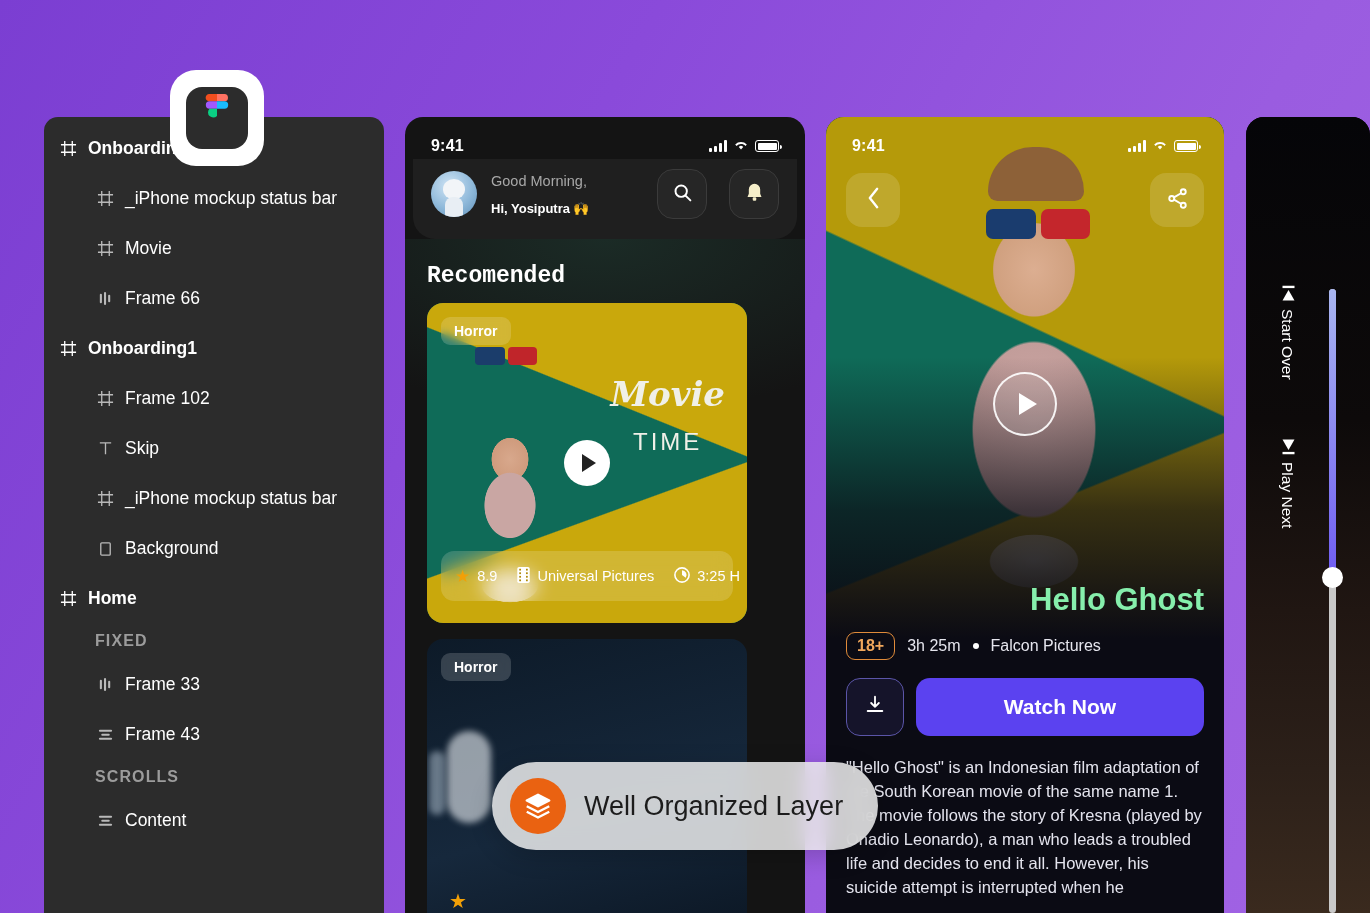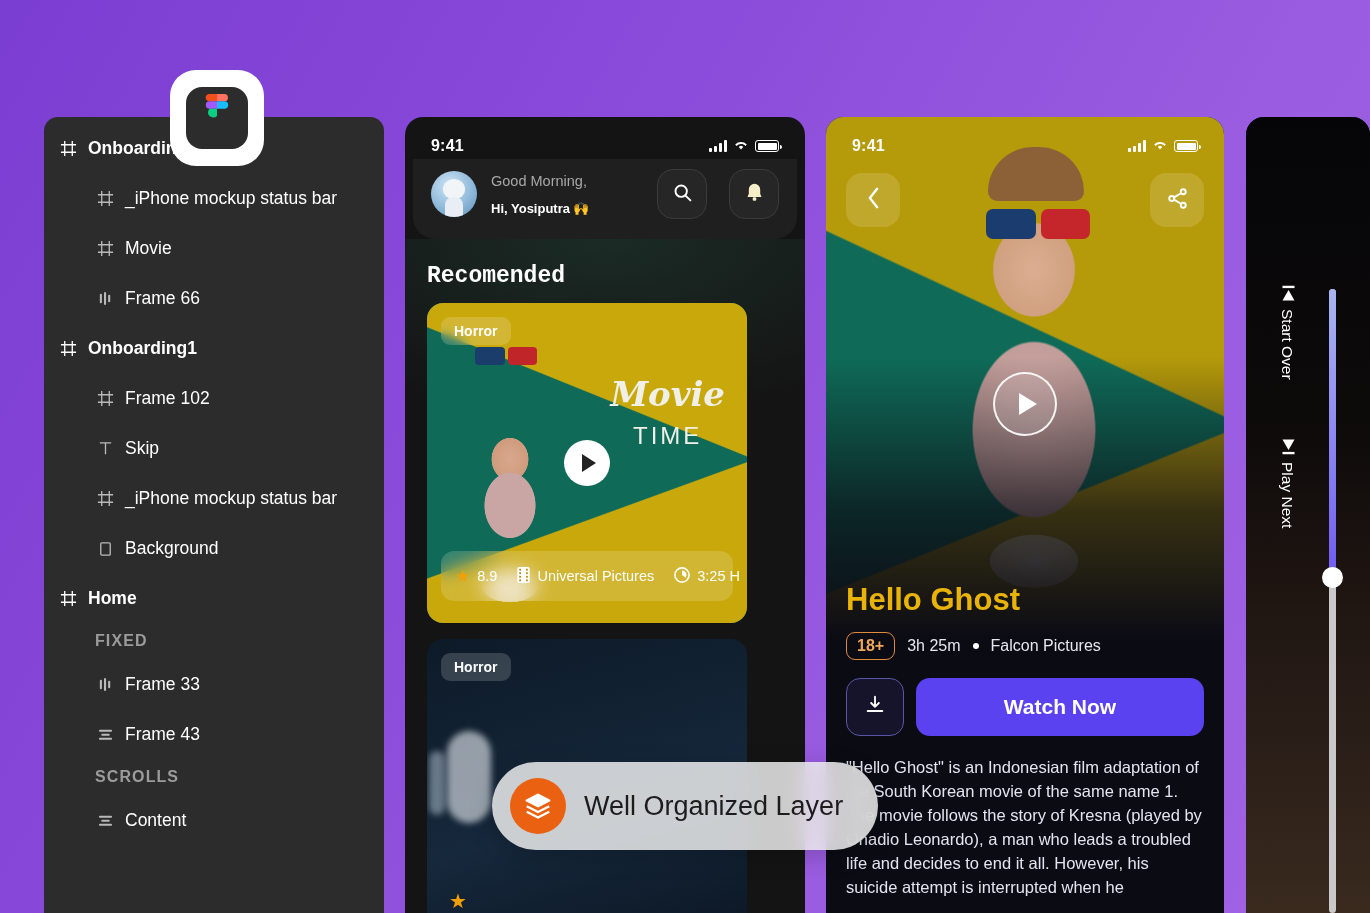--- a/index.html
+++ b/index.html
@@ -195,21 +195,21 @@
     background: rgba(255,255,255,.17);
     color: #fff; font-size: 14px; font-weight: 600;
     padding: 6px 13px; border-radius: 9px;
     backdrop-filter: blur(4px);
   }
   .movie-logo {
     position: absolute; right: 22px; top: 74px;
     color: #f0f0e8; text-align: center; line-height: 1;
   }
   .movie-logo .w1 { font-family: "DejaVu Serif", serif; font-style: italic; font-size: 34px; font-weight: 700; }
-  .movie-logo .w2 { font-size: 24px; letter-spacing: 3px; margin-top: 13px; }
+  .movie-logo .w2 { font-size: 24px; letter-spacing: 3px; margin-top: 19px; }
   .play-circle {
     position: absolute; left: 50%; top: 50%;
     transform: translate(-50%,-50%);
     width: 46px; height: 46px; border-radius: 50%;
     background: #fff; display: flex; align-items: center; justify-content: center;
   }
   .play-circle::after {
     content:""; width:0; height:0; margin-left:4px;
     border-left: 14px solid #222;
     border-top: 9px solid transparent;
@@ -294,21 +294,21 @@
     background: rgba(255,255,255,.12);
     display:flex; align-items:center; justify-content:center; z-index:6;
   }
   .p3-play::after {
     content:""; width:0; height:0; margin-left:5px;
     border-left: 18px solid #fff;
     border-top: 11px solid transparent;
     border-bottom: 11px solid transparent;
   }
   .p3-info { position:absolute; left:0; right:0; top: 465px; padding: 0 20px; z-index: 7; }
-  .p3-title { color:#eab308; font-size: 31px; font-weight: 700; margin-bottom: 14px; }
+  .p3-title { color:#86efac; font-size: 31px; font-weight: 700; margin-bottom: 14px; text-align: right; }
   .p3-meta { display:flex; align-items:center; gap:12px; color:#e6e6ee; font-size:16px; }
   .age-badge {
     border: 1.5px solid #e08b3a; color:#f0a75c;
     border-radius: 9px; padding: 4px 10px; font-size: 16px; font-weight:700;
   }
   .sep-dot { width:6px; height:6px; border-radius:50%; background:#fff; display:inline-block; }
   .p3-actions { display:flex; gap:12px; margin-top: 18px; }
   .dl-btn {
     width: 58px; height: 58px; border-radius: 14px;
     border: 1.5px solid #5b55a8; background: #15142a;

